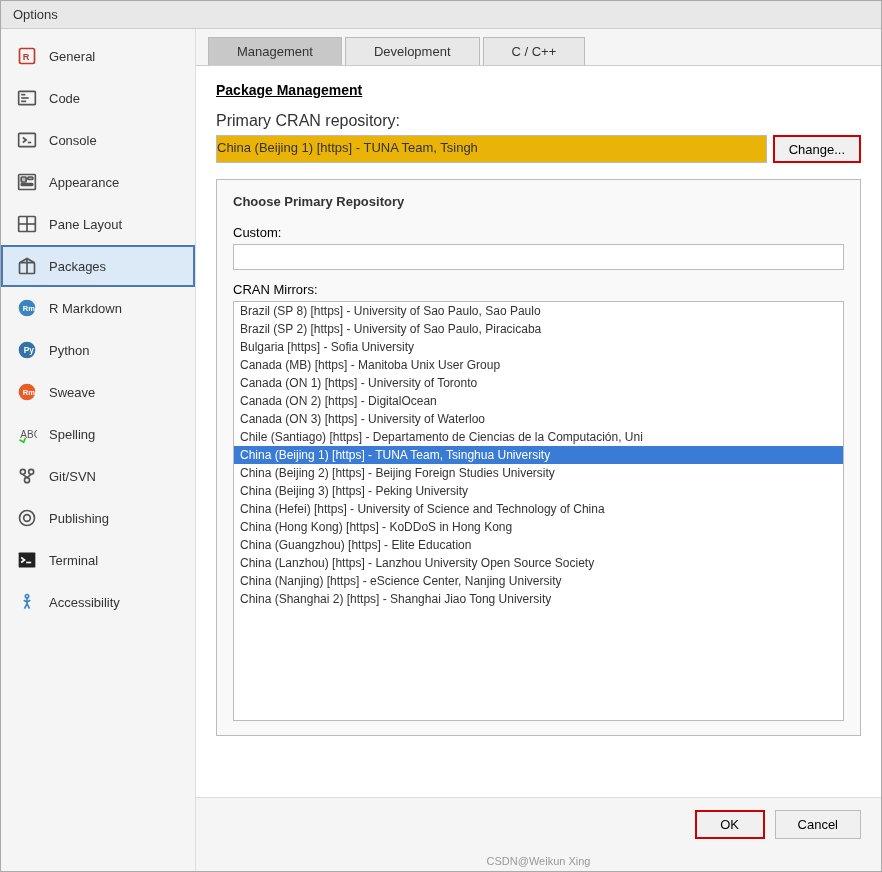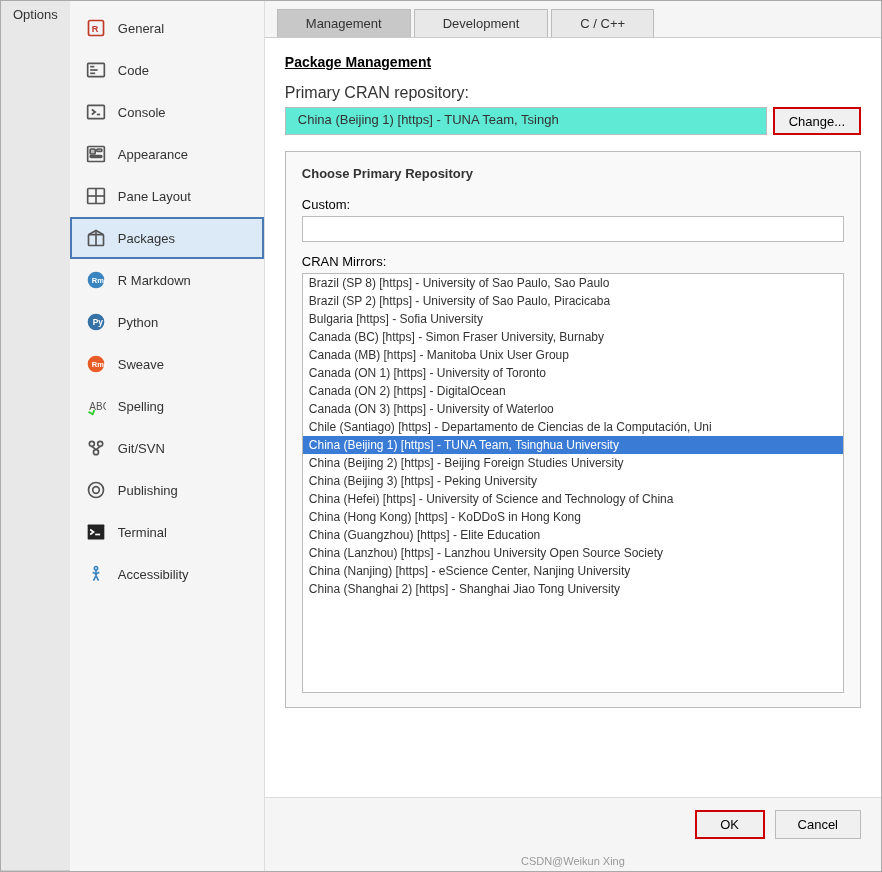--- a/index.html
+++ b/index.html
@@ -11,21 +11,21 @@
       height: 872px;
       overflow: hidden;
     }
 
     .window {
       width: 882px;
       height: 872px;
       background: #f5f5f5;
       border: 1px solid #aaa;
       display: flex;
-      flex-direction: row;
+      flex-direction: column;
     }
 
     .titlebar {
       background: #e8e8e8;
       padding: 6px 12px;
       font-size: 13px;
       font-weight: normal;
       border-bottom: 1px solid #ccc;
       color: #333;
     }
@@ -130,23 +130,23 @@
 
     .repo-row {
       display: flex;
       align-items: center;
       gap: 6px;
       margin-bottom: 16px;
     }
 
     .repo-input {
       flex: 1;
-      padding: 4px 12px;
-      border: 1px solid #bbb;
-      background: #5eead4;
+      padding: 4px 0;
+      border: 1px solid #bbb;
+      background: #eab308;
       font-size: 13px;
       height: 28px;
       overflow: hidden;
       white-space: nowrap;
       color: #333;
     }
 
     .change-btn {
       padding: 4px 14px;
       border: 2px solid #cc0000;
@@ -439,21 +439,20 @@
         <div class="choose-repo">
           <div class="choose-repo-title">Choose Primary Repository</div>
           <div class="custom-label">Custom:</div>
           <input class="custom-input" type="text" style="">
           <div class="cran-mirrors-label">CRAN Mirrors:</div>
           <div class="mirrors-list-container">
             <div class="mirrors-list" id="mirrors-list">
                 <div class="mirror-item">Brazil (SP 8) [https] - University of Sao Paulo, Sao Paulo</div>
                 <div class="mirror-item">Brazil (SP 2) [https] - University of Sao Paulo, Piracicaba</div>
                 <div class="mirror-item">Bulgaria [https] - Sofia University</div>
-                <div class="mirror-item">Canada (BC) [https] - Simon Fraser University, Burnaby</div>
                 <div class="mirror-item">Canada (MB) [https] - Manitoba Unix User Group</div>
                 <div class="mirror-item">Canada (ON 1) [https] - University of Toronto</div>
                 <div class="mirror-item">Canada (ON 2) [https] - DigitalOcean</div>
                 <div class="mirror-item">Canada (ON 3) [https] - University of Waterloo</div>
                 <div class="mirror-item">Chile (Santiago) [https] - Departamento de Ciencias de la Computación, Uni</div>
                 <div class="mirror-item selected">China (Beijing 1) [https] - TUNA Team, Tsinghua University</div>
                 <div class="mirror-item">China (Beijing 2) [https] - Beijing Foreign Studies University</div>
                 <div class="mirror-item">China (Beijing 3) [https] - Peking University</div>
                 <div class="mirror-item">China (Hefei) [https] - University of Science and Technology of China</div>
                 <div class="mirror-item">China (Hong Kong) [https] - KoDDoS in Hong Kong</div>

